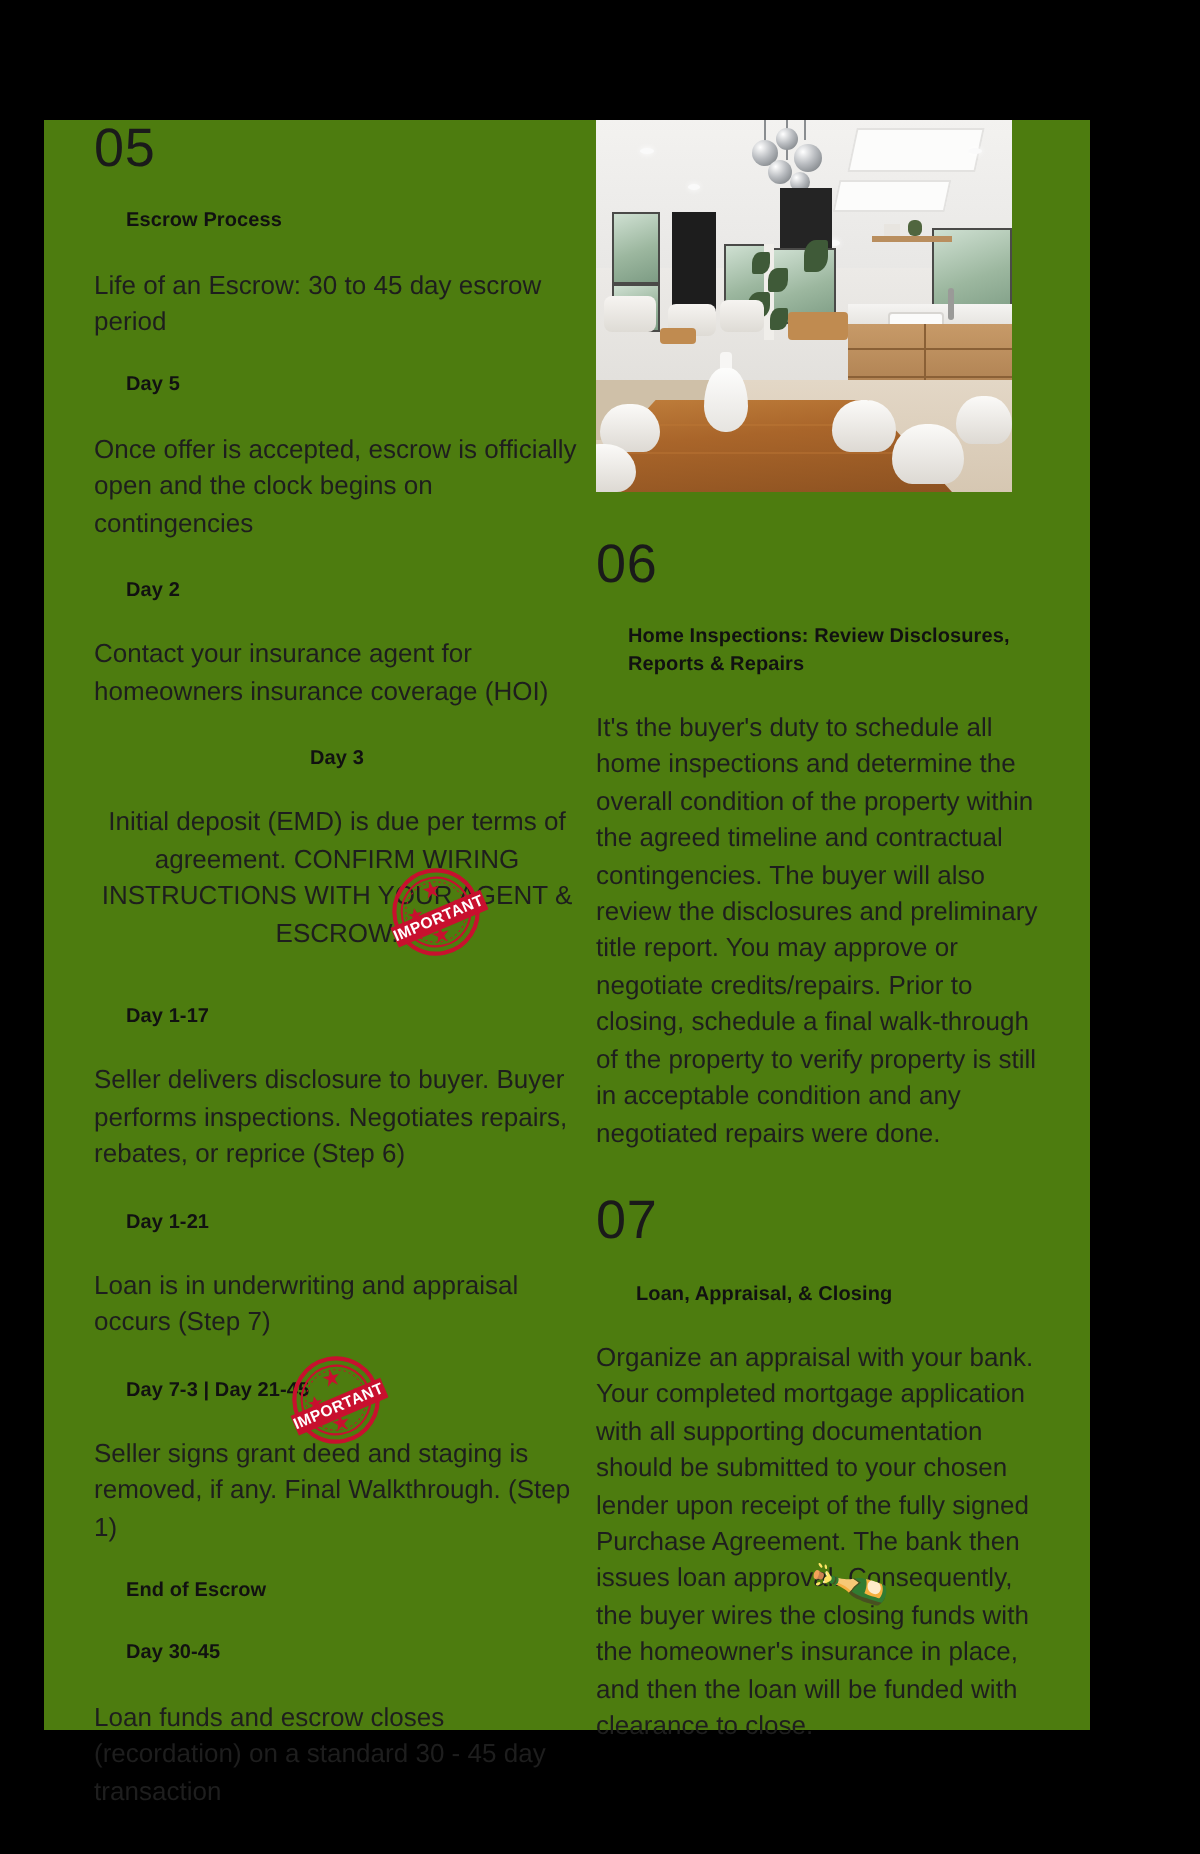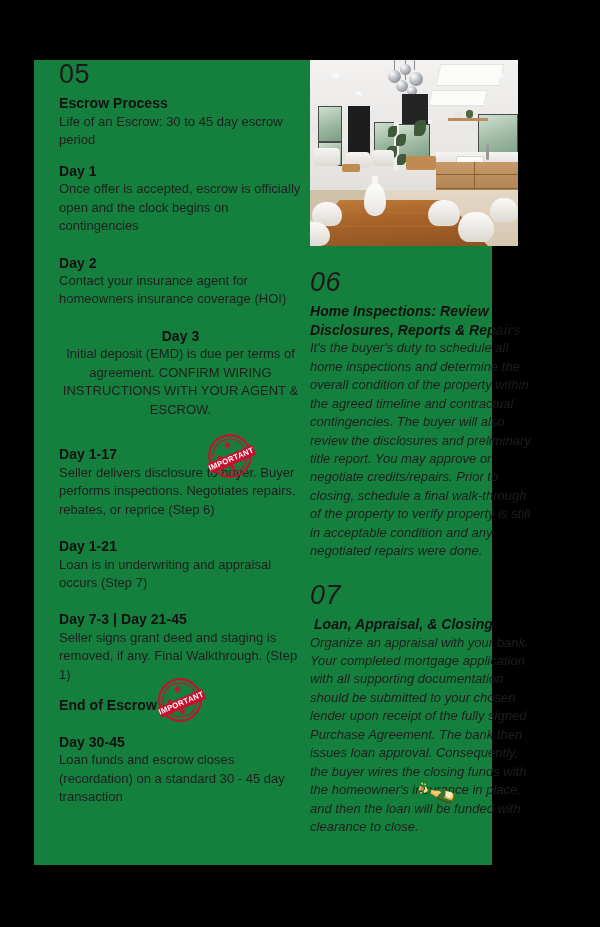--- a/index.html
+++ b/index.html
@@ -10,52 +10,52 @@
   body {
     width: 600px;
     height: 927px;
     overflow: hidden;
     font-family: "Liberation Sans", sans-serif;
   }
 
   
   #page-sheet {
     position: absolute;
-    left: 34px;
+    left: 22px;
     top: 60px;
-    width: 458px;
+    width: 523px;
     height: 805px;
-    background: #15803d;
+    background: #4d7c0f;
   }
 
   
   .col {
     position: absolute;
     top: 0;
   }
   #left-column  { left: 25px;  width: 243px; }
-  #right-column { left: 276px; width: 224px; font-style: italic; }
+  #right-column { left: 276px; width: 224px; }
 
   
   .section-number {
     font-size: 27px;
     font-weight: 400;
     color: #1a1a1a;
     letter-spacing: 0.4px;
     line-height: 1.05;
     margin: 0 0 6px 0;
   }
 
   
   .sub-heading {
-    font-size: 14px;
+    font-size: 10px;
     font-weight: 700;
     color: #111111;
     line-height: 1.32;
-    margin: 0;
+    margin: 16px;
     letter-spacing: 0.05px;
   }
   .body-text {
     font-size: 13px;
     font-weight: 400;
     color: #1e1e1e;
     line-height: 1.42;
     margin: 0;
     letter-spacing: 0.01px;
   }
@@ -138,21 +138,21 @@
 
   <div class="col" id="left-column">
 
     <div class="block tight">
       <div class="section-number">05</div>
       <div class="sub-heading">Escrow Process</div>
       <div class="body-text">Life of an Escrow: 30 to 45 day escrow period</div>
     </div>
 
     <div class="block">
-      <div class="sub-heading">Day 1</div>
+      <div class="sub-heading">Day 5</div>
       <div class="body-text">Once offer is accepted, escrow is officially open and the clock begins on contingencies</div>
     </div>
 
     <div class="block">
       <div class="sub-heading">Day 2</div>
       <div class="body-text">Contact your insurance agent for homeowners insurance coverage (HOI)</div>
     </div>
 
     <div class="block" style="margin-bottom:26px;text-align:center;">
       <div class="sub-heading">Day 3</div>

